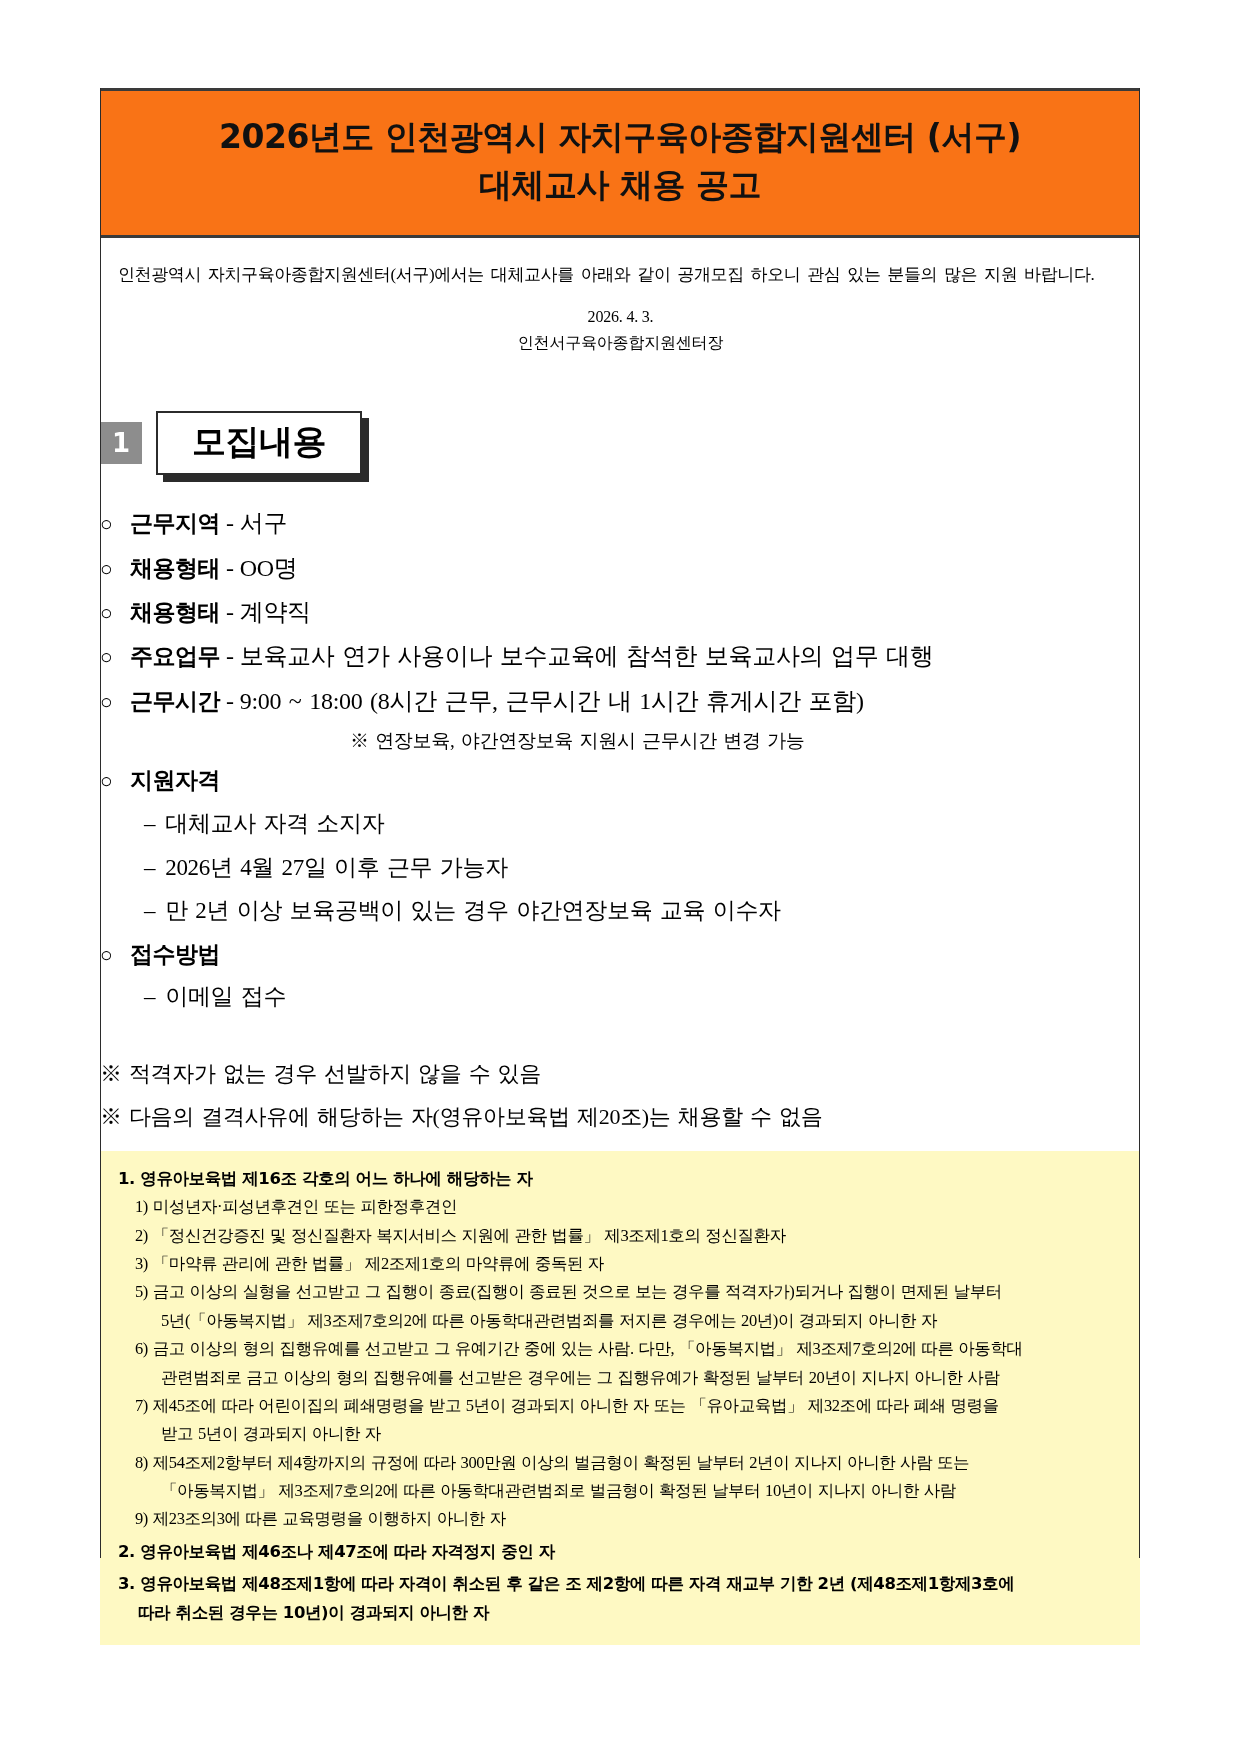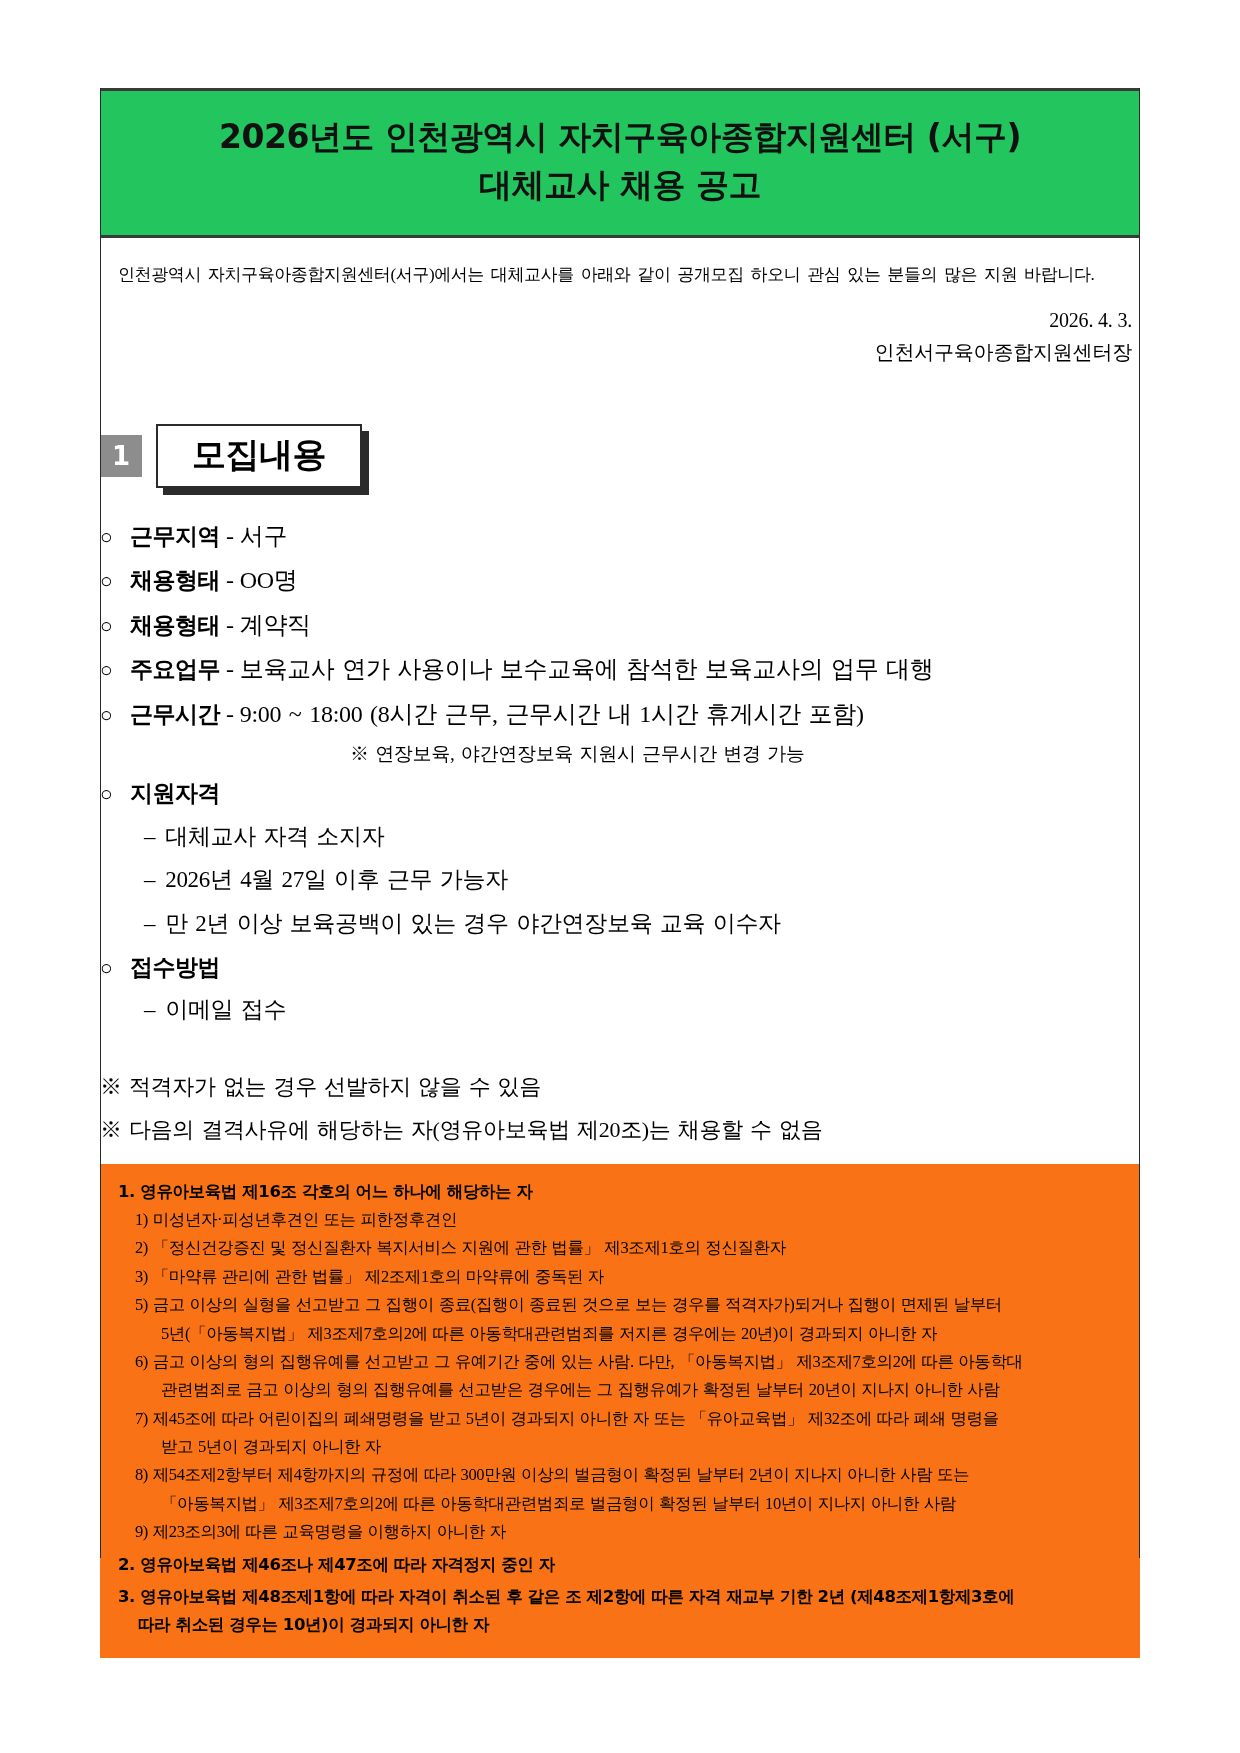--- a/index.html
+++ b/index.html
@@ -24,21 +24,21 @@
   .content {
     margin: 0 auto;
     width: 1040px;
     padding-top: 88px;
   }
 
   
   .title-box {
     border-top: 3px solid #3a3a3a;
     border-bottom: 3px solid #3a3a3a;
-    background: #22c55e;
+    background: #f97316;
     padding: 22px 0 26px 0;
     text-align: center;
   }
   .title-line {
     font-family: "DejaVu Sans", sans-serif;
     font-weight: bold;
     font-size: 33px;
     letter-spacing: -0.5px;
     line-height: 1.45;
     color: #111;
@@ -49,22 +49,22 @@
     margin-top: 24px;
     font-size: 17px;
     line-height: 1.55;
     text-align: justify;
     text-indent: 18px;
     letter-spacing: -0.4px;
     word-spacing: 3px;
   }
   .date-block {
     margin-top: 16px;
-    text-align: right;
-    font-size: 20px;
+    text-align: center;
+    font-size: 16px;
     line-height: 1.6;
     letter-spacing: -0.2px;
     padding-right: 8px;
     padding-left: 9px;
   }
 
   
   .section-head {
     margin-top: 56px;
     display: flex;
@@ -160,21 +160,21 @@
   .ast-row {
     font-size: 22px;
     line-height: 1.95;
     letter-spacing: -0.3px;
     word-spacing: 2px;
   }
 
   
   .legal-box {
     margin-top: 12px;
-    background: #f97316;
+    background: #fef9c3;
     padding: 14px 18px 18px 18px;
     font-size: 16.5px;
     line-height: 1.72;
     letter-spacing: -0.4px;
   }
   .legal-h {
     font-family: "DejaVu Sans", sans-serif;
     font-weight: bold;
     font-size: 16.5px;
     margin-top: 4px;

